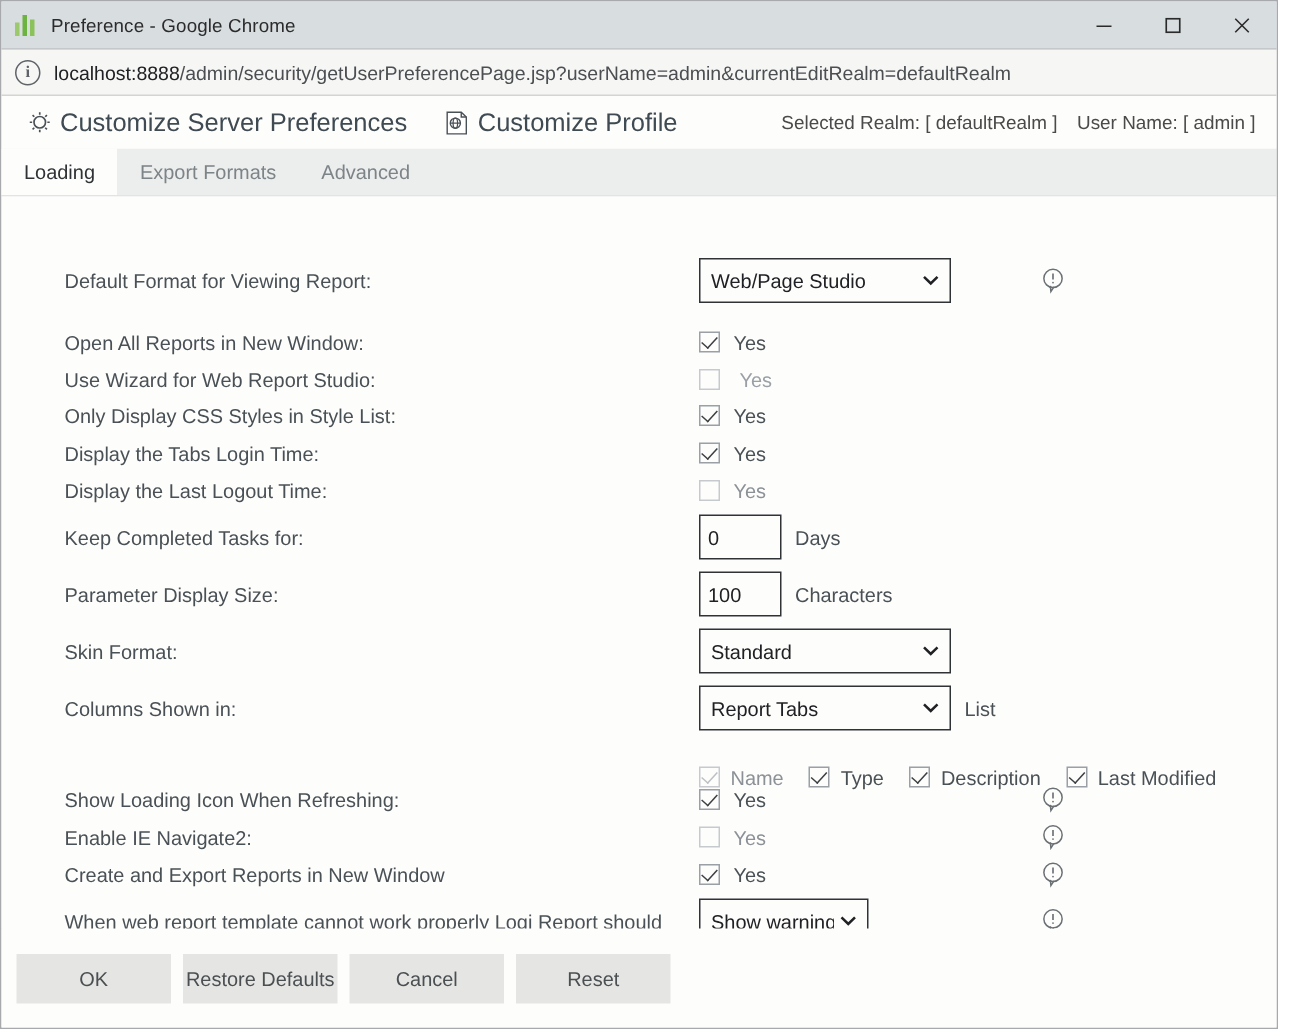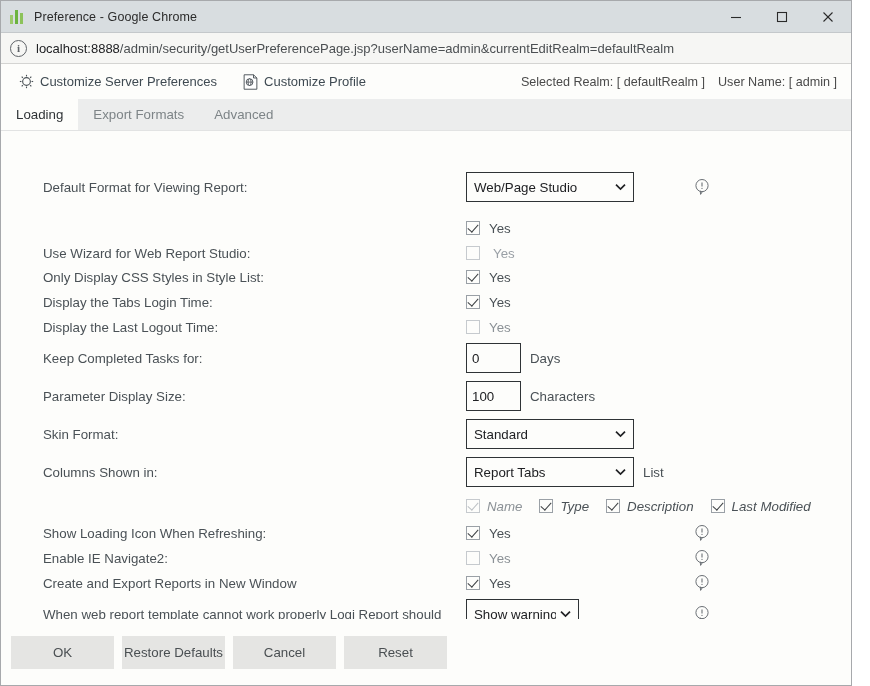--- a/index.html
+++ b/index.html
@@ -115,21 +115,21 @@
     background: #fdfdfb;
     display: flex;
     align-items: center;
     flex: 0 0 auto;
     padding: 0 14px 0 18px;
     position: relative;
   }
   .tool-link {
     display: flex;
     align-items: center;
-    font-size: 13px;
+    font-size: 17px;
     color: #3f4a52;
     white-space: nowrap;
     margin-right: 26px;
   }
   .tool-link .glyph { margin-right: 6px; display: flex; align-items: center; }
   .gear-icon { width: 15px; height: 15px; }
   .profile-icon { width: 15px; height: 16px; }
   .toolbar-right {
     margin-left: auto;
     font-size: 12.6px;
@@ -404,20 +404,21 @@
         <svg viewBox="0 0 18 18" width="18" height="18">
           <circle cx="9" cy="7.6" r="6.1" fill="none" stroke="#6b7075" stroke-width="1"></circle>
           <path d="M7.2 12.6 L7.6 16.4 L9.6 13.2" fill="none" stroke="#6b7075" stroke-width="1"></path>
           <line x1="9" y1="4.4" x2="9" y2="8.4" stroke="#6b7075" stroke-width="1.1"></line>
           <circle cx="9" cy="10.4" r="0.6" fill="#6b7075"></circle>
         </svg>
       </span>
     </div>
 
     <div class="row" style="top:86px;">
+      <span class="lbl">Open All Reports in New Window:</span>
       <span class="ctrl">
         <span class="cb checked"></span>
         <span class="cb-label">Yes</span>
       </span>
     </div>
 
     <div class="row" style="top:111px;">
       <span class="lbl">Use Wizard for Web Report Studio:</span>
       <span class="ctrl">
         <span class="cb dim"></span>
@@ -491,21 +492,21 @@
           <span class="caret">
             <svg width="11" height="8" viewBox="0 0 11 8">
                 <path d="M1 1.6 L5.5 6 L10 1.6" fill="none" stroke="#202124" stroke-width="1.7"></path>
               </svg>
           </span>
         </span>
         <span class="unit">List</span>
       </span>
     </div>
 
-    <div class="row" style="top:364px;font-style:italic;">
+    <div class="row" style="top:376px;">
       <span class="ctrl">
         <span class="inline-cb">
           <span class="cb checked dim"></span>
           <span class="cb-label dim2">Name</span>
         </span>
         <span class="inline-cb">
           <span class="cb checked"></span>
           <span class="cb-label">Type</span>
         </span>
         <span class="inline-cb">

